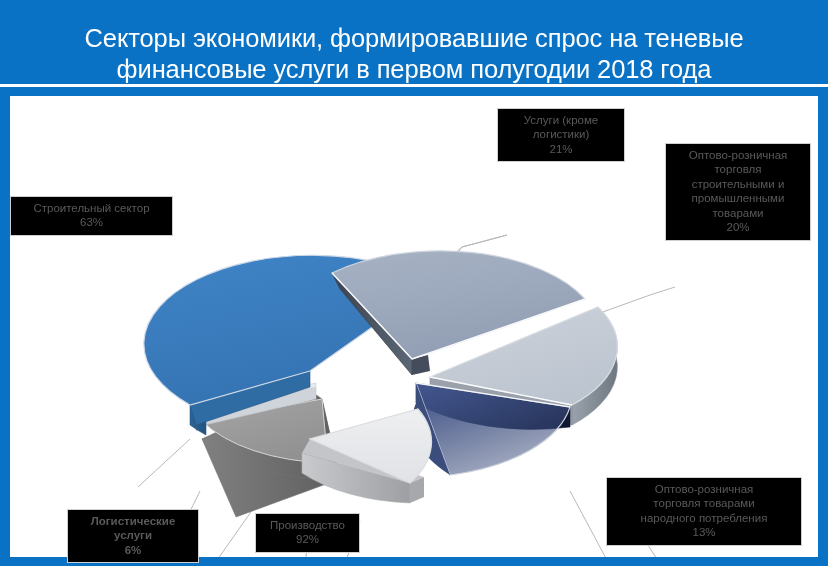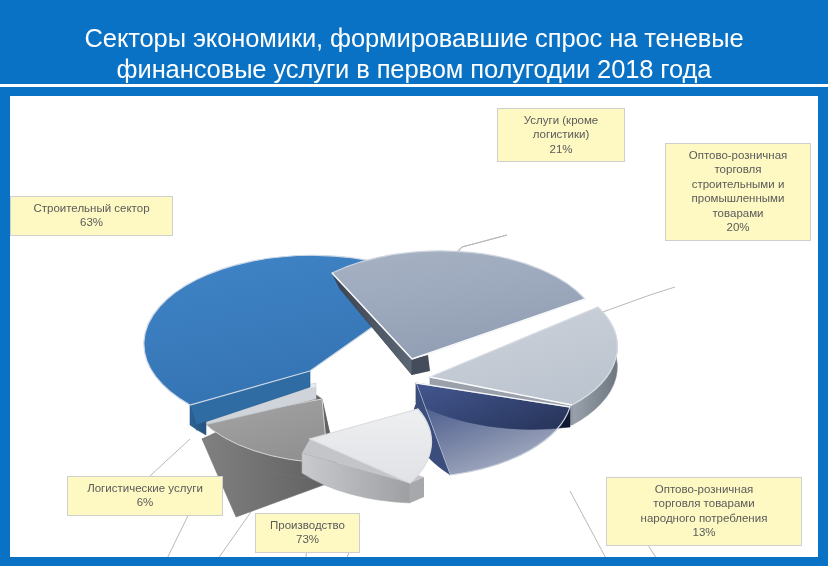--- a/index.html
+++ b/index.html
@@ -43,37 +43,37 @@
 
   
   .chart-canvas{
     position:absolute;left:10px;top:87px;width:808px;height:470px;
   }
   .chart-canvas svg{display:block;}
 
   
   .callout{
     position:absolute;
-    background:#fef9c3;
+    background:#000000;
     border:1px solid #cfcfcf;
     color:#5a5a5a;
     font-size:11.5px;
     line-height:1.26;
     text-align:center;
     padding:4px 7px 5px 7px;
     box-sizing:border-box;
     white-space:pre-line;
     font-family:"Liberation Sans","DejaVu Sans",sans-serif;
   }
 
   .c-services      {left:497px; top:108px; width:128px;}
   .c-wholesale-ind {left:665px; top:143px; width:146px;}
   .c-construction  {left:10px;  top:196px; width:163px;}
   .c-other         {left:52px;  top:381px; width:76px;}
-  .c-logistics     {left:67px;  top:476px; width:156px;}
+  .c-logistics     {left:67px;  top:509px; width:132px;font-weight:bold;}
   .c-production    {left:255px; top:513px; width:105px;}
   .c-wholesale-con {left:606px; top:477px; width:196px;}
 </style>
 </head>
 <body>
 
 <div id="root">
 
   <div class="title-banner">
     <div class="title-text">Секторы экономики, формировавшие спрос на теневые
@@ -222,20 +222,20 @@
 20%</div>
 
   <div class="callout c-construction">Строительный сектор
 63%</div>
 
 
   <div class="callout c-logistics">Логистические услуги
 6%</div>
 
   <div class="callout c-production">Производство
-73%</div>
+92%</div>
 
   <div class="callout c-wholesale-con">Оптово-розничная
 торговля товарами
 народного потребления
 13%</div>
 
 </div>
 
 </body></html>

